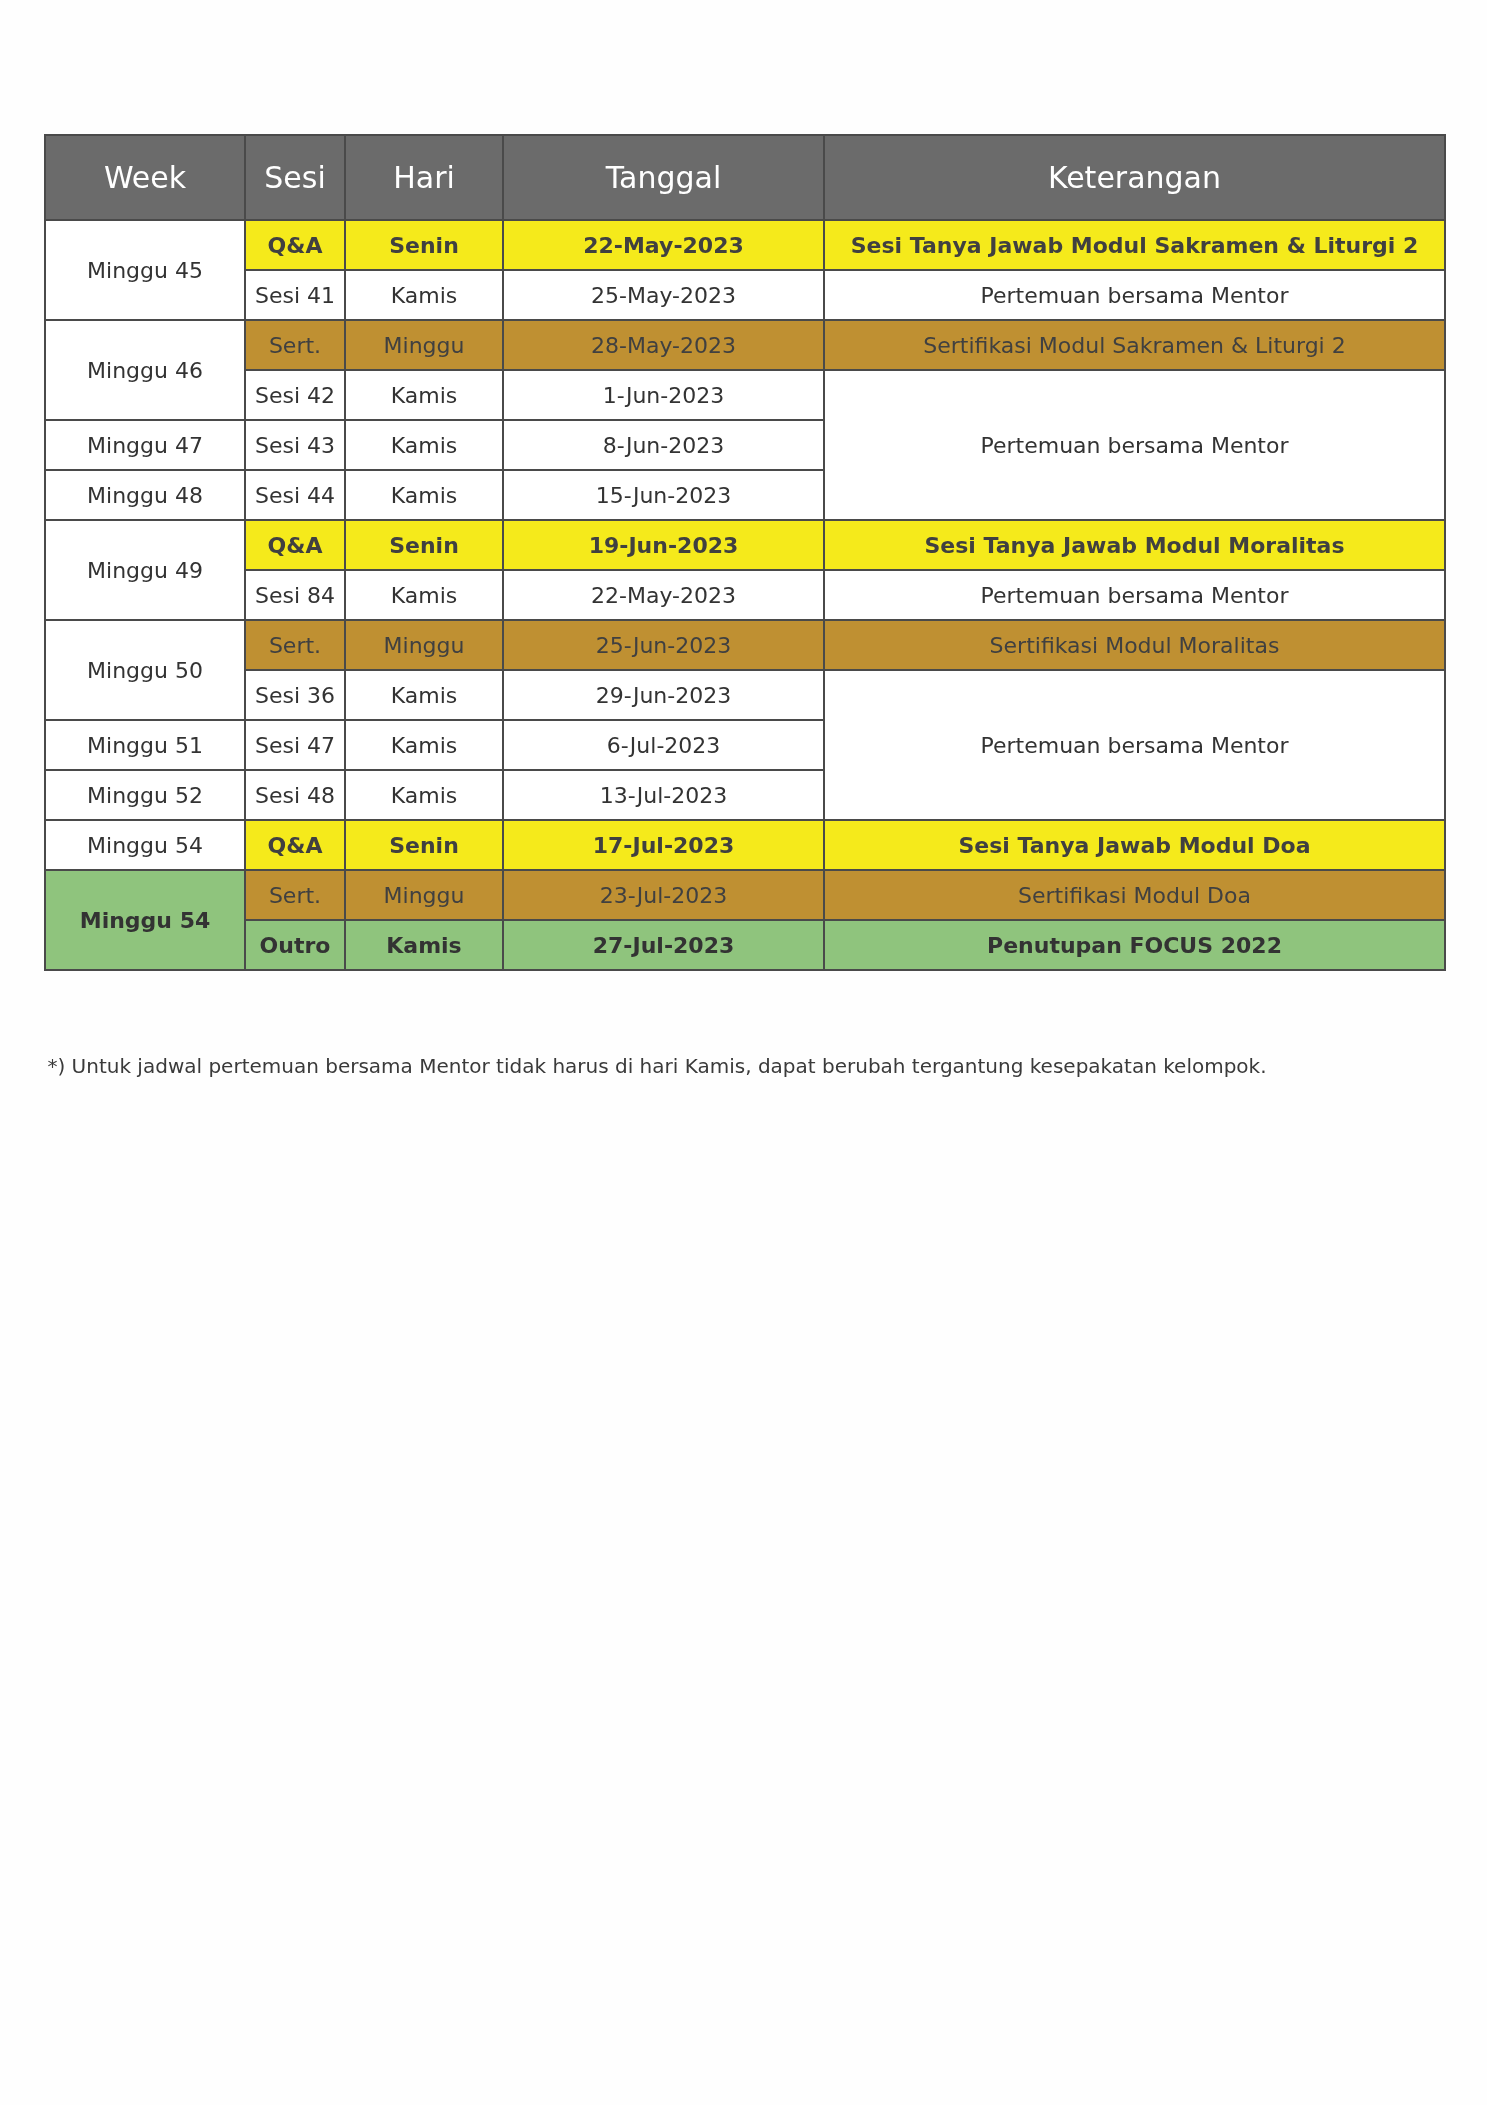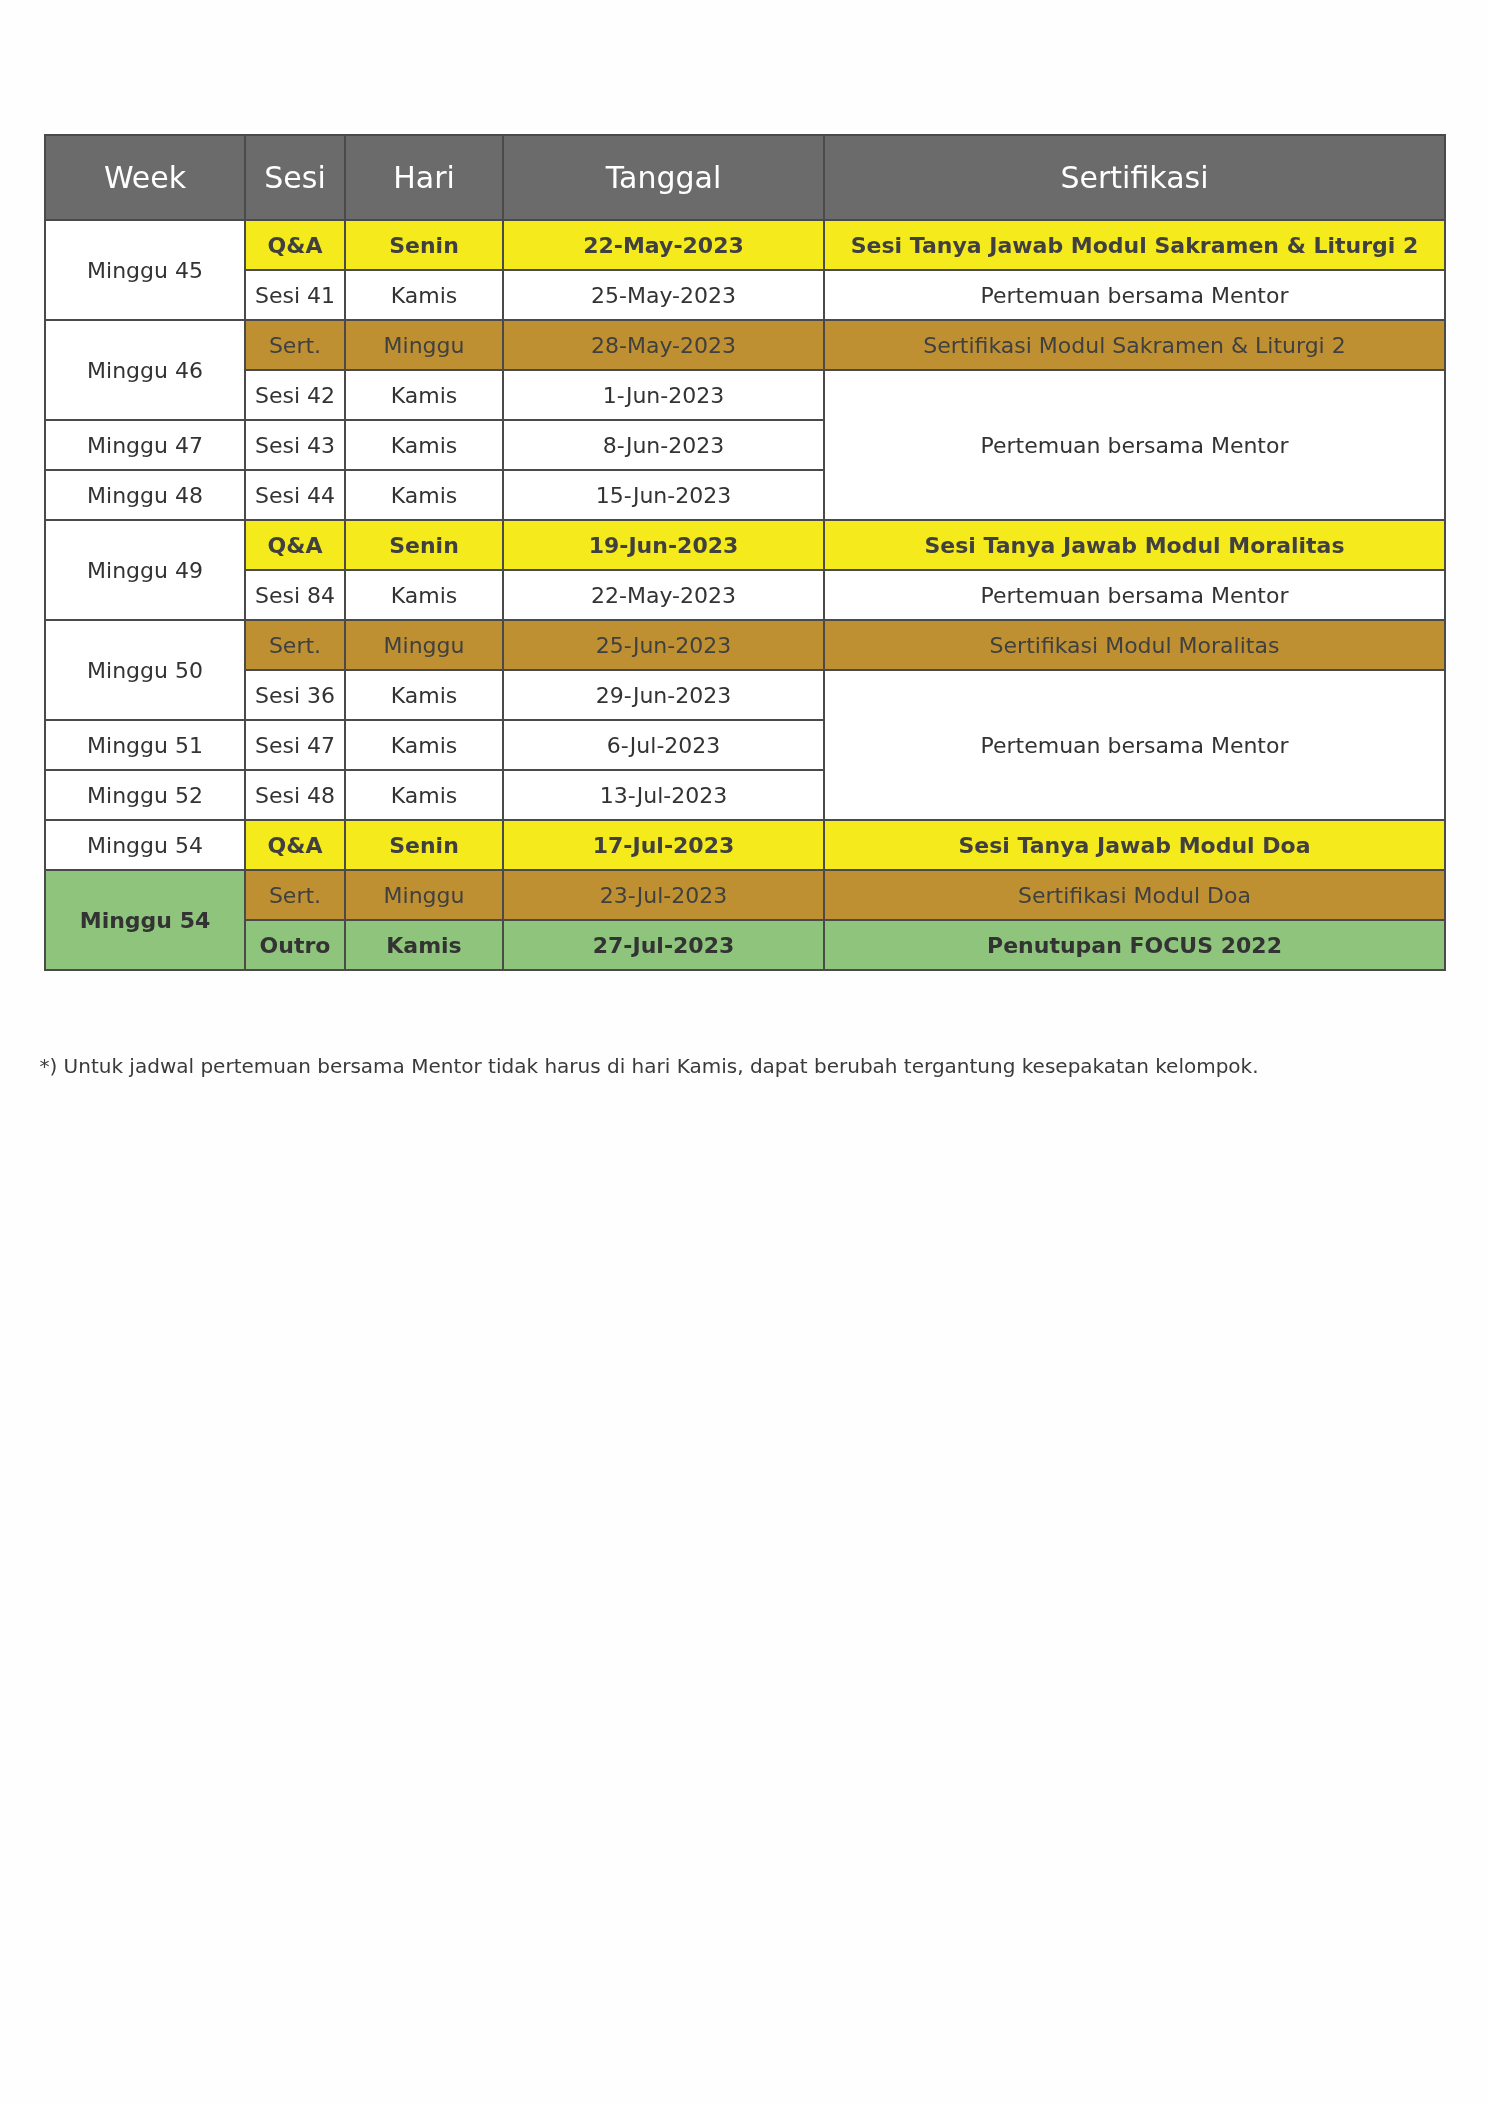--- a/index.html
+++ b/index.html
@@ -16,21 +16,21 @@
   table.sched th {
     background: #6b6b6b; color: #ffffff; font-weight: normal; font-size: 30px; height: 83px;
   }
   table.sched td { height: 48px; background: #ffffff; }
   td.ket { text-align: left; padding-left: 6px; }
   tr.qa td.c { background: #f5ea1b; font-weight: bold; color: #404040; }
   tr.sert td.c { background: #bf9032; color: #404040; }
   tr.outro td.c { background: #8fc47d; font-weight: bold; color: #333; margin-left: 34px; }
   td.week-green { background: #8fc47d !important; font-weight: bold; }
   .footnote {
-    position: absolute; left: 4px; width: 1290px; top: 1054px; text-align: center;
+    position: absolute; left: 12px; width: 1290px; top: 1054px; text-align: center;
     font-size: 20px; color: #3a3a3a;
   }
 </style>
 </head>
 <body>
 
 <div class="page">
 <table class="sched">
   <colgroup>
     <col style="width:200px">
@@ -38,21 +38,21 @@
         <col style="width:158px">
         <col style="width:321px">
         <col style="width:621px">
   </colgroup>
   <thead>
     <tr>
       <th>Week</th>
       <th>Sesi</th>
       <th>Hari</th>
       <th>Tanggal</th>
-      <th>Sertifikasi</th>
+      <th>Keterangan</th>
     </tr>
   </thead>
   <tbody>
 
     <tr class="qa">
       <td rowspan="2">Minggu 45</td>
       <td class="c">Q&amp;A</td>
       <td class="c">Senin</td>
       <td class="c">22-May-2023</td>
       <td class="c ket">Sesi Tanya Jawab Modul Sakramen &amp; Liturgi 2</td>

